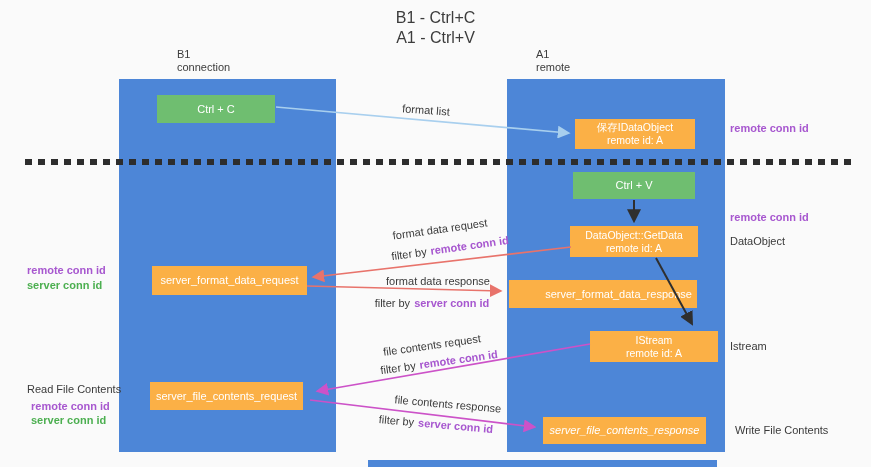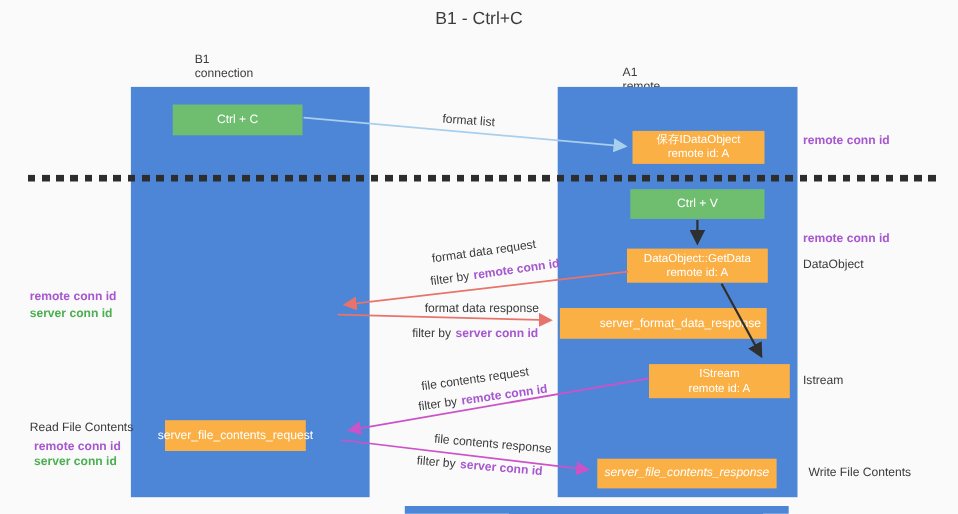--- a/index.html
+++ b/index.html
@@ -45,27 +45,28 @@
   svg.overlay{position:absolute;left:0;top:0;pointer-events:none;}
   .bottom-bar{position:absolute;left:368px;top:460px;width:349px;height:10px;background:var(--lane_blue);}
 </style>
 </head>
 <body>
 
 <div class="stage">
 
   <div class="title">
     <div>B1 - Ctrl+C</div>
+    <div>A1 - Ctrl+V</div>
   </div>
 
   <div class="lane-header" style="left:177px;top:48px;width:100px;">
     <div>B1</div>
     <div>connection</div>
   </div>
-  <div class="lane-header" style="left:566px;top:48px;width:100px;margin-top:12px;">
+  <div class="lane-header" style="left:536px;top:48px;width:100px;">
     <div>A1</div>
     <div>remote</div>
   </div>
 
   <div class="lane lane-left"></div>
   <div class="lane lane-right"></div>
 
   <div class="dashed-sep"></div>
 
   <div class="bottom-bar"></div>
@@ -81,31 +82,34 @@
 
   <div class="box green" style="left:573px;top:172px;width:122px;height:27px;">
     <span>Ctrl + V</span>
   </div>
 
   <div class="box orange" style="left:570px;top:226px;width:128px;height:31px;font-size:10.5px;">
     <span>DataObject::GetData</span>
     <span>remote id: A</span>
   </div>
 
+  <div class="box orange" style="left:152px;top:266px;width:155px;height:29px;">
+    <span>server_format_data_request</span>
+  </div>
 
   <div class="box orange" style="left:509px;top:280px;width:157px;height:28px;padding-left:31px;">
     <span>server_format_data_response</span>
   </div>
 
   <div class="box orange" style="left:590px;top:331px;width:128px;height:31px;font-size:10.5px;">
     <span>IStream</span>
     <span>remote id: A</span>
   </div>
 
-  <div class="box orange" style="left:150px;top:382px;width:128px;height:28px;">
+  <div class="box orange" style="left:150px;top:382px;width:153px;height:28px;">
     <span>server_file_contents_request</span>
   </div>
 
   <div class="box orange" style="left:543px;top:417px;width:163px;height:27px;font-style:italic;">
     <span>server_file_contents_response</span>
   </div>
 
   <svg class="overlay" width="871" height="467" viewBox="0 0 871 467">
     <defs>
       <marker id="m-blue" viewBox="0 0 10 10" refX="8" refY="5" markerWidth="8" markerHeight="8" orient="auto">

